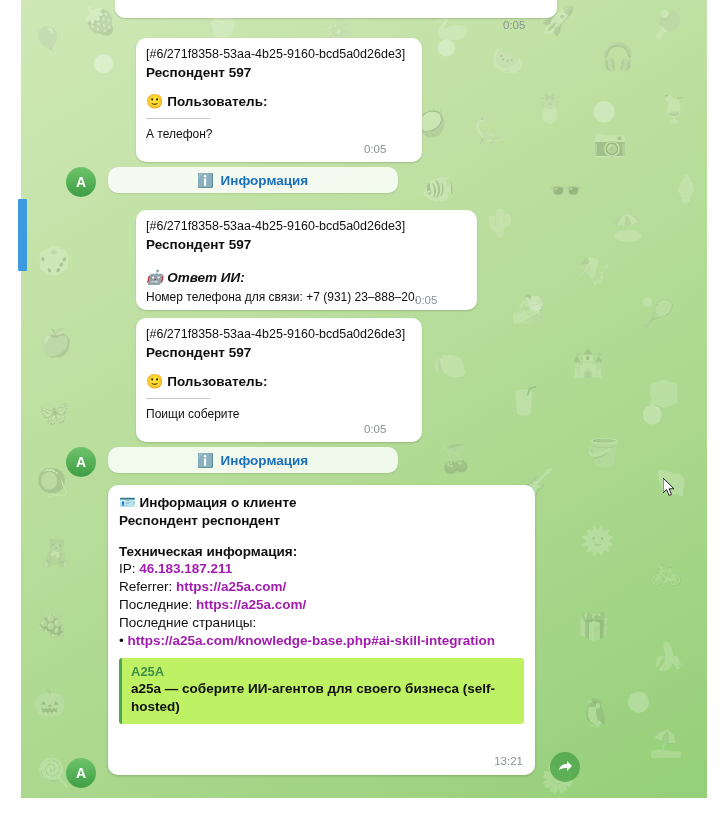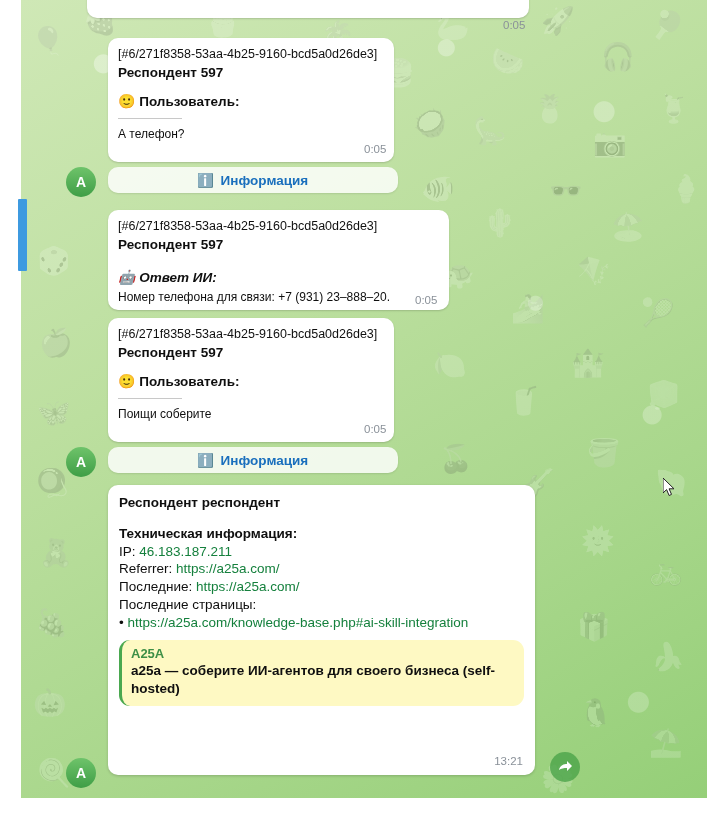--- a/index.html
+++ b/index.html
@@ -103,20 +103,21 @@
   .msg {
     position: absolute;
     background: #ffffff;
     border-radius: 10px;
     box-shadow: 0 1px 2px rgba(0,0,0,0.16);
     padding: 8px 10px 6px 10px;
     box-sizing: border-box;
     font-size: 13.5px;
     color: #0f0f0f;
     line-height: 1.35;
+    margin-left: 28px;
   }
   .msg .meta-id {
     font-size: 12.5px;
     color: #101010;
   }
   .msg .resp {
     font-weight: bold;
     font-size: 13.5px;
     margin-top: 1px;
   }
@@ -192,27 +193,27 @@
     font-weight: bold;
   }
   .card .subtitle {
     font-weight: bold;
     font-size: 13.5px;
   }
   .card .section-h {
     font-weight: bold;
     margin-top: 13px;
   }
-  .link { color: #15803d; text-decoration: none; cursor: pointer; }
+  .link { color: #a21caf; text-decoration: none; cursor: pointer; font-weight: bold; }
 
   .preview {
     margin-top: 8px;
-    background: #fef9c3;
+    background: #bef264;
     border-left: 3px solid #4aa84f;
-    border-radius: 11px;
+    border-radius: 3px;
     padding: 5px 8px 8px 9px;
     line-height: 1.33;
   }
   .preview .site { color: #3d8f46; font-weight: bold; font-size: 13px; }
   .preview .ptitle { font-weight: bold; font-size: 13.5px; }
   .preview .ptext { font-size: 13.5px; color: #121212; }
 
   .card-time {
     position: absolute;
     right: 12px;
@@ -357,20 +358,24 @@
 
     <div class="info-btn" style="left:87px; top:447px; width:290px;">
       <span>ℹ️</span>
       <span>Информация</span>
     </div>
     <div class="avatar" style="left:45px; top:447px;">
       <span>А</span>
     </div>
 
     <div class="card" style="height:290px;">
+      <div class="title">
+        <span>🪪</span>
+        <span>Информация о клиенте</span>
+      </div>
       <div class="subtitle">Респондент респондент</div>
 
       <div class="section-h">Техническая информация:</div>
 
       <div>
         <span>IP:</span>
         <span class="link">46.183.187.211</span>
       </div>
       <div>
         <span>Referrer:</span>

